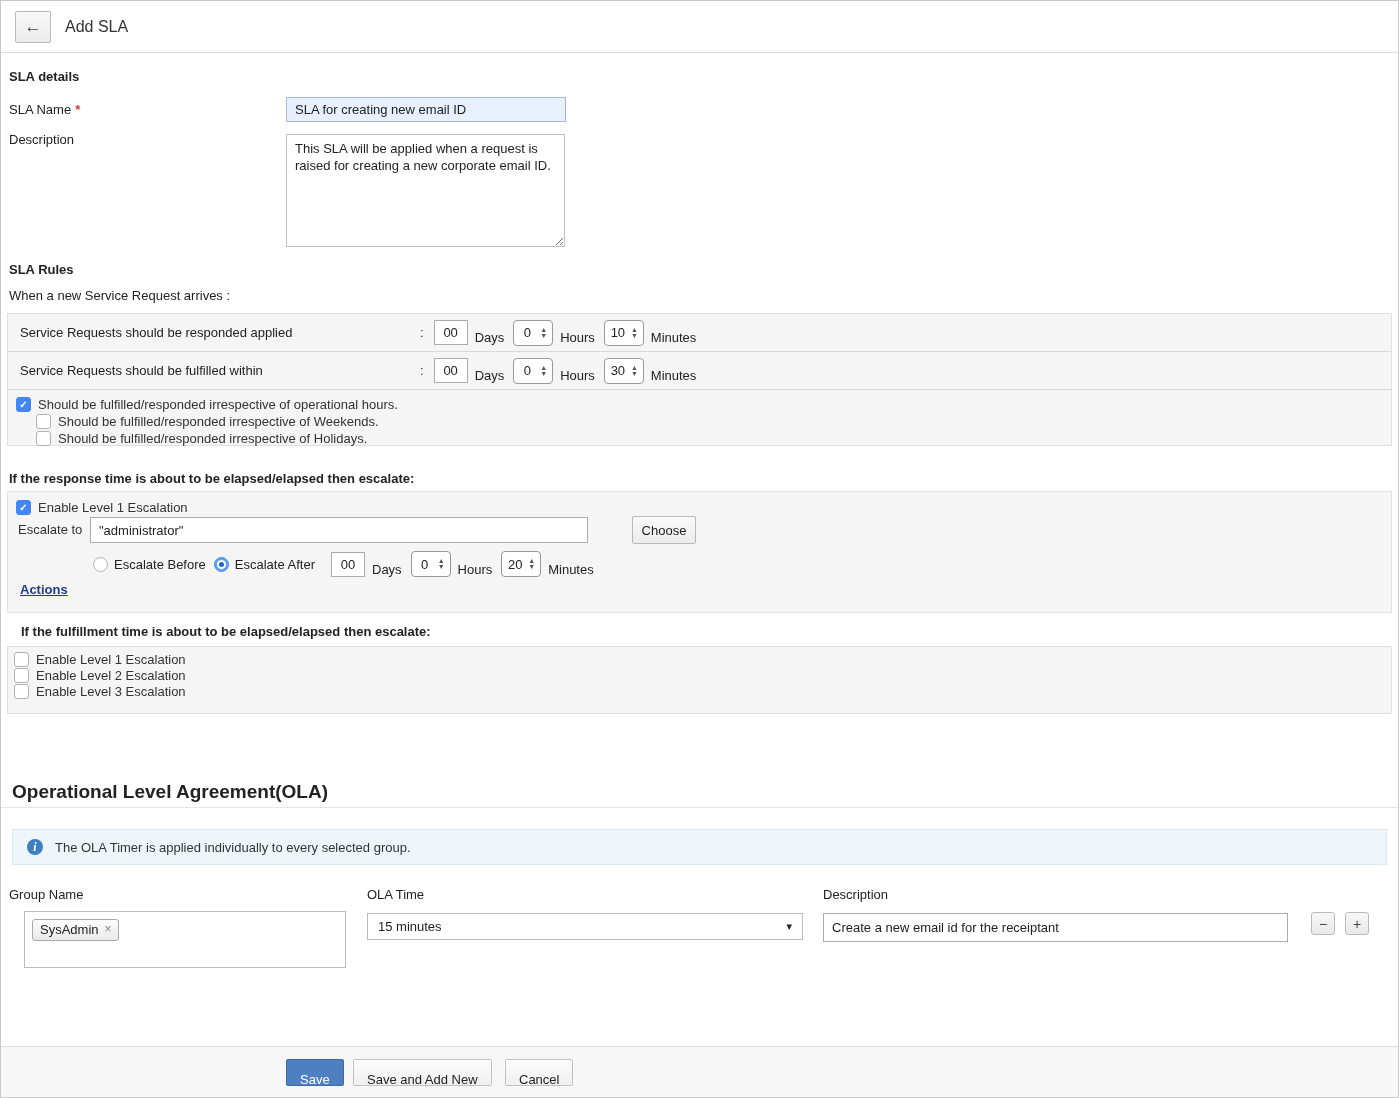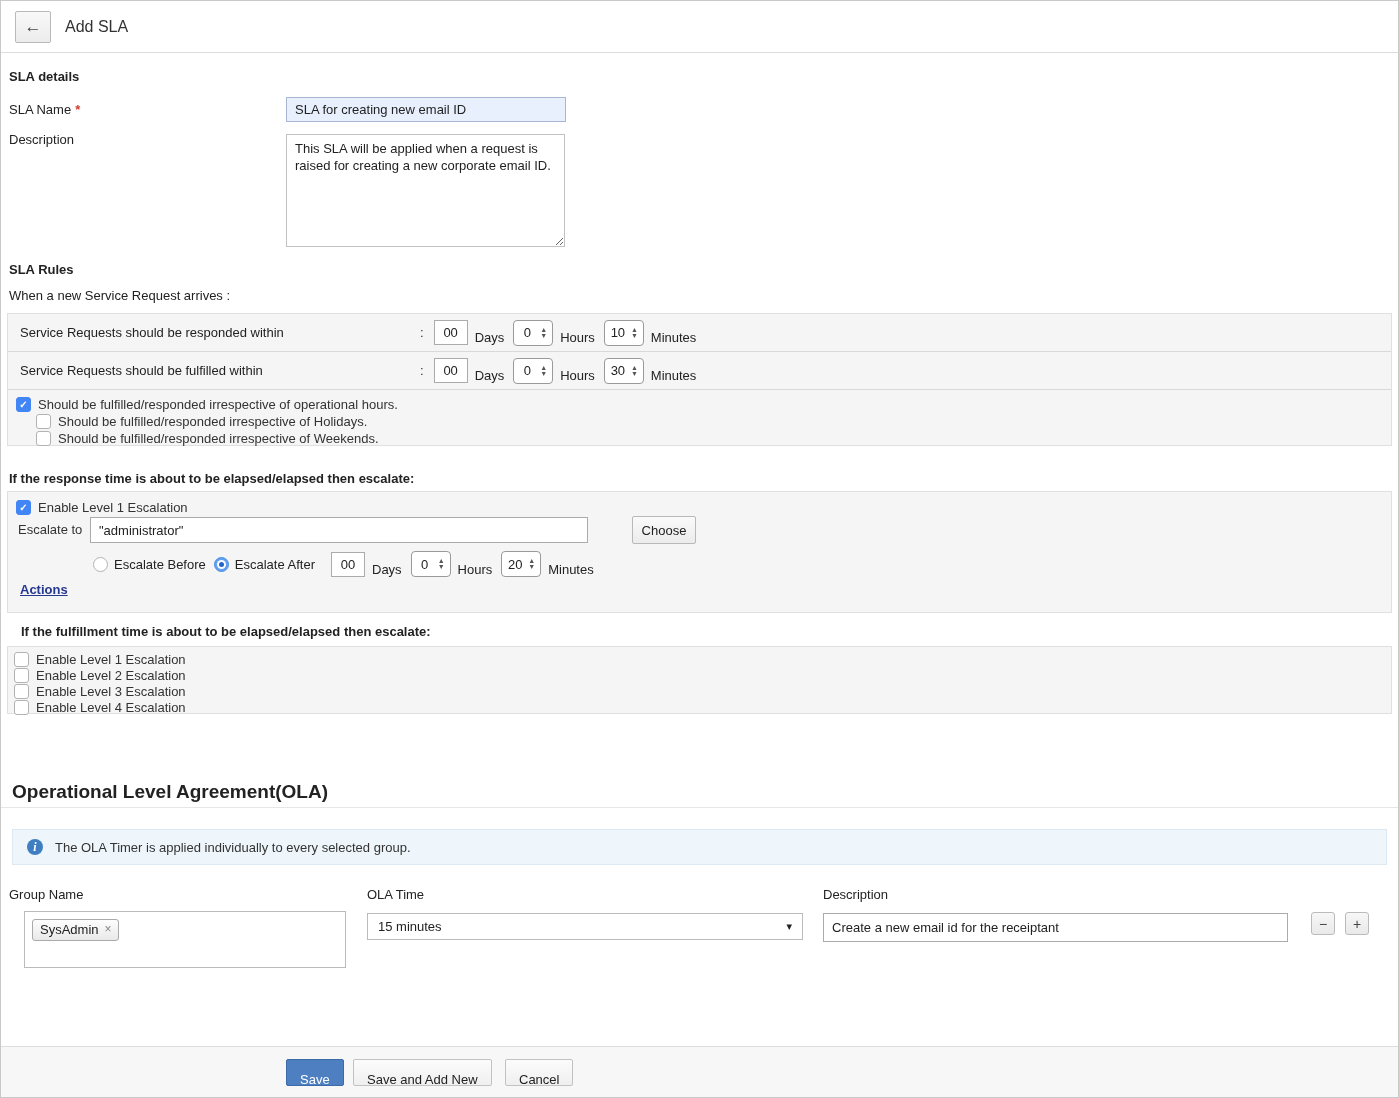--- a/index.html
+++ b/index.html
@@ -102,21 +102,21 @@
 
   <div class="plain-label" style="left:8px; top:131px;">Description</div>
   <textarea class="desc-area" style="">This SLA will be applied when a request is raised for creating a new corporate email ID.</textarea>
 
   <div class="section-label" style="left:8px; top:261px;">SLA Rules</div>
   <div class="plain-label" style="left:8px; top:287px;">When a new Service Request arrives :</div>
 
   <div class="graybox rules-box">
 
     <div class="rule-row">
-      <div class="rule-label">Service Requests should be responded within</div>
+      <div class="rule-label">Service Requests should be responded applied</div>
       <div class="timegrp">
         <span class="colon">:</span>
         <input class="txt-input days-input" value="00" style="">
         <span class="unit">Days</span>
         <span class="spinner">
           <span class="spin-num">0</span>
           <span class="spin-arrows">
               <span>▲</span>
               <span>▼</span>
             </span>
@@ -160,25 +160,25 @@
 
     <div class="cb-section">
       <div class="cb-row">
         <span class="checkbox checked">
             <span class="check">✓</span>
           </span>
         <span>Should be fulfilled/responded irrespective of operational hours.</span>
       </div>
       <div class="cb-row indent">
         <span class="checkbox"></span>
-        <span>Should be fulfilled/responded irrespective of Holidays.</span>
+        <span>Should be fulfilled/responded irrespective of Weekends.</span>
       </div>
       <div class="cb-row indent">
         <span class="checkbox"></span>
-        <span>Should be fulfilled/responded irrespective of Weekends.</span>
+        <span>Should be fulfilled/responded irrespective of Holidays.</span>
       </div>
     </div>
   </div>
 
   <div class="section-label" style="left:8px; top:470px;">If the response time is about to be elapsed/elapsed then escalate:</div>
 
   <div class="graybox resp-box">
     <div class="resp-enable">
       <span class="checkbox checked">
           <span class="check">✓</span>
@@ -227,24 +227,20 @@
       <span>Enable Level 1 Escalation</span>
     </div>
     <div class="cb-row">
       <span class="checkbox"></span>
       <span>Enable Level 2 Escalation</span>
     </div>
     <div class="cb-row">
       <span class="checkbox"></span>
       <span>Enable Level 3 Escalation</span>
     </div>
-    <div class="cb-row">
-      <span class="checkbox"></span>
-      <span>Enable Level 4 Escalation</span>
-    </div>
   </div>
 
   <div class="ola-heading">Operational Level Agreement(OLA)</div>
   <div class="ola-hr"></div>
 
   <div class="info-bar">
     <span class="info-icon">i</span>
     <span>The OLA Timer is applied individually to every selected group.</span>
   </div>
 

